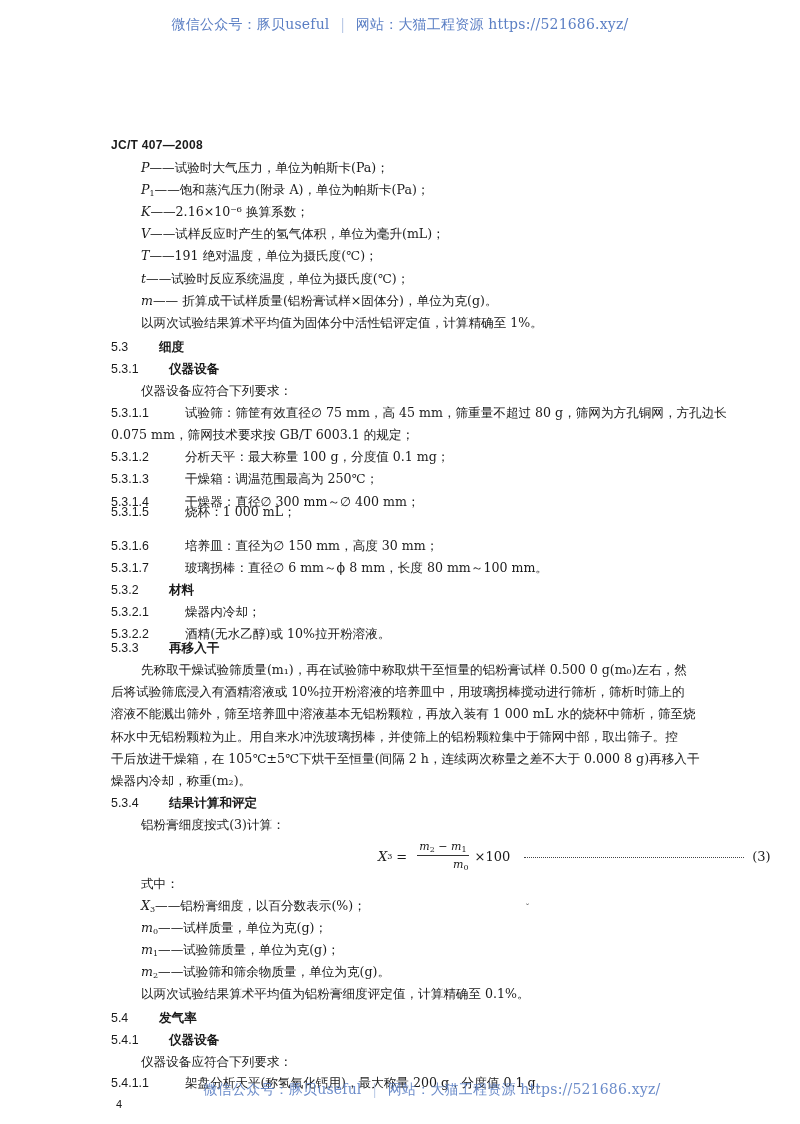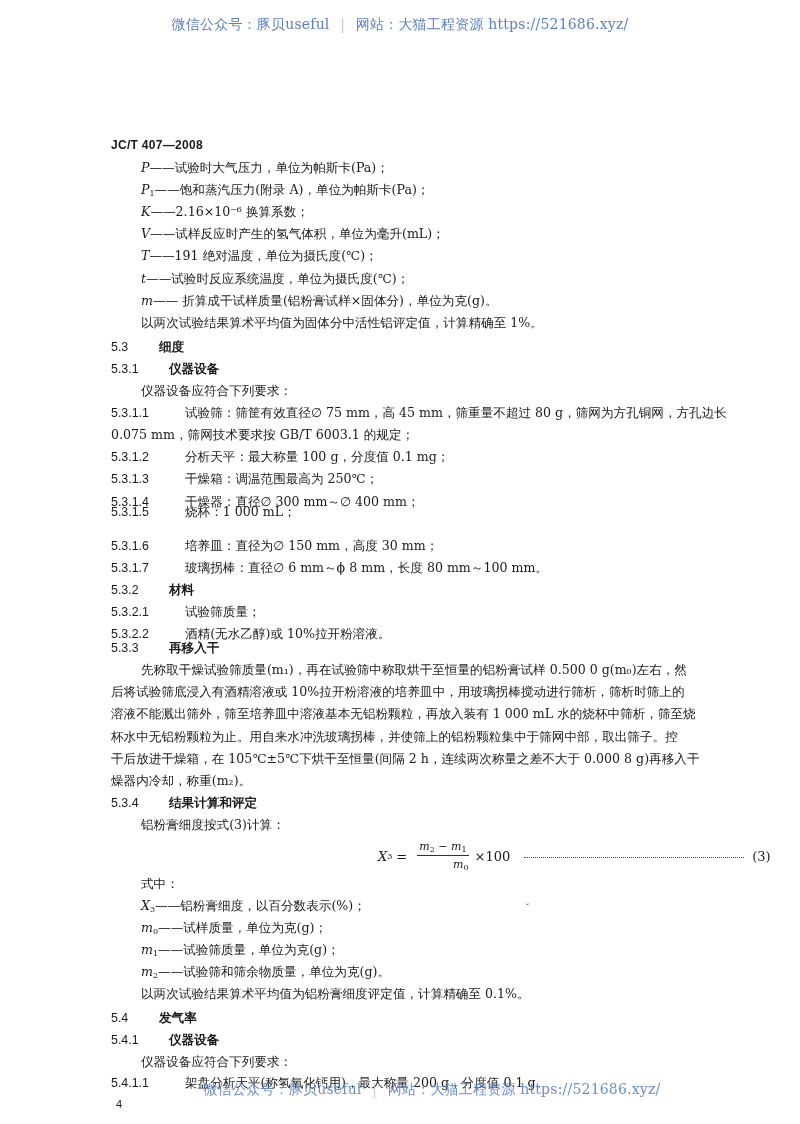--- a/index.html
+++ b/index.html
@@ -164,21 +164,21 @@
   <span class="sec w5">5.3.1.6</span><span>培养皿：直径为∅ 150 mm，高度 30 mm；</span>
 </div>
 <div class="line ind0" style="top:560px">
   <span class="sec w5">5.3.1.7</span><span>玻璃拐棒：直径∅ 6 mm～ϕ 8 mm，长度 80 mm～100 mm。</span>
 </div>
 
 <div class="line ind0" style="top:582px">
   <span class="sec w4">5.3.2</span><span class="bold">材料</span>
 </div>
 <div class="line ind0" style="top:604px">
-  <span class="sec w5">5.3.2.1</span><span>试验筛质量；</span>
+  <span class="sec w5">5.3.2.1</span><span>燥器内冷却；</span>
 </div>
 <div class="line ind0" style="top:626px">
   <span class="sec w5">5.3.2.2</span><span>酒精(无水乙醇)或 10%拉开粉溶液。</span>
 </div>
 
 <div class="line ind0" style="top:640px">
   <span class="sec w4">5.3.3</span><span class="bold">再移入干</span>
 </div>
 <div class="line ind1" style="top:662px">先称取干燥试验筛质量(m₁)，再在试验筛中称取烘干至恒量的铝粉膏试样 0.500 0 g(m₀)左右，然</div>
 <div class="line ind0" style="top:684px">后将试验筛底浸入有酒精溶液或 10%拉开粉溶液的培养皿中，用玻璃拐棒搅动进行筛析，筛析时筛上的</div>

